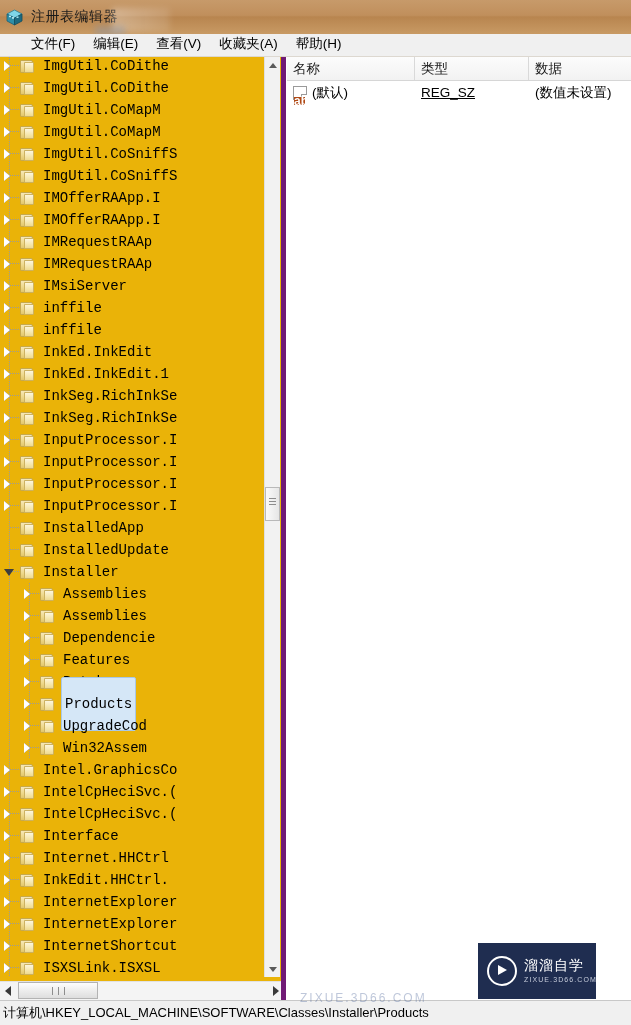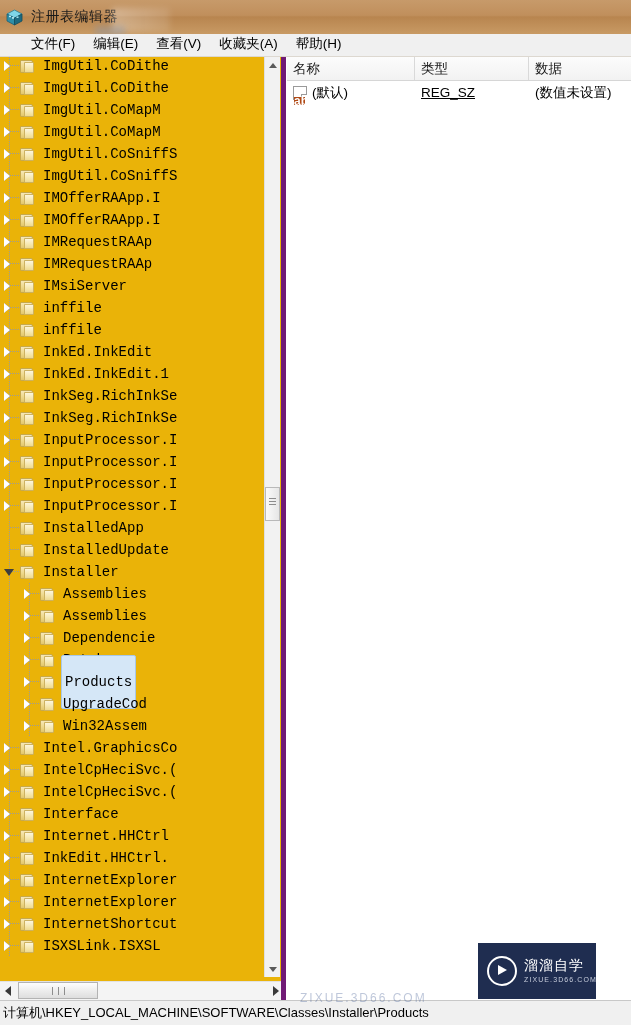--- a/index.html
+++ b/index.html
@@ -829,20 +829,35 @@
               </div>
               <div class="tw">
                 <div class="dotline"></div>
                 <div class="dotline-h"></div>
                 <div class="arrow collapsed"></div>
               </div>
               <div class="folder">
                 <span class="f-back"></span>
                 <span class="f-front"></span>
               </div>
+              <div class="tlabel">Features</div>
+            </div>
+            <div class="tnode">
+              <div class="tw">
+                <div class="dotline"></div>
+              </div>
+              <div class="tw">
+                <div class="dotline"></div>
+                <div class="dotline-h"></div>
+                <div class="arrow collapsed"></div>
+              </div>
+              <div class="folder">
+                <span class="f-back"></span>
+                <span class="f-front"></span>
+              </div>
               <div class="tlabel">Patches</div>
             </div>
             <div class="tnode selected">
               <div class="tw">
                 <div class="dotline"></div>
               </div>
               <div class="tw">
                 <div class="dotline"></div>
                 <div class="dotline-h"></div>
                 <div class="arrow collapsed"></div>

